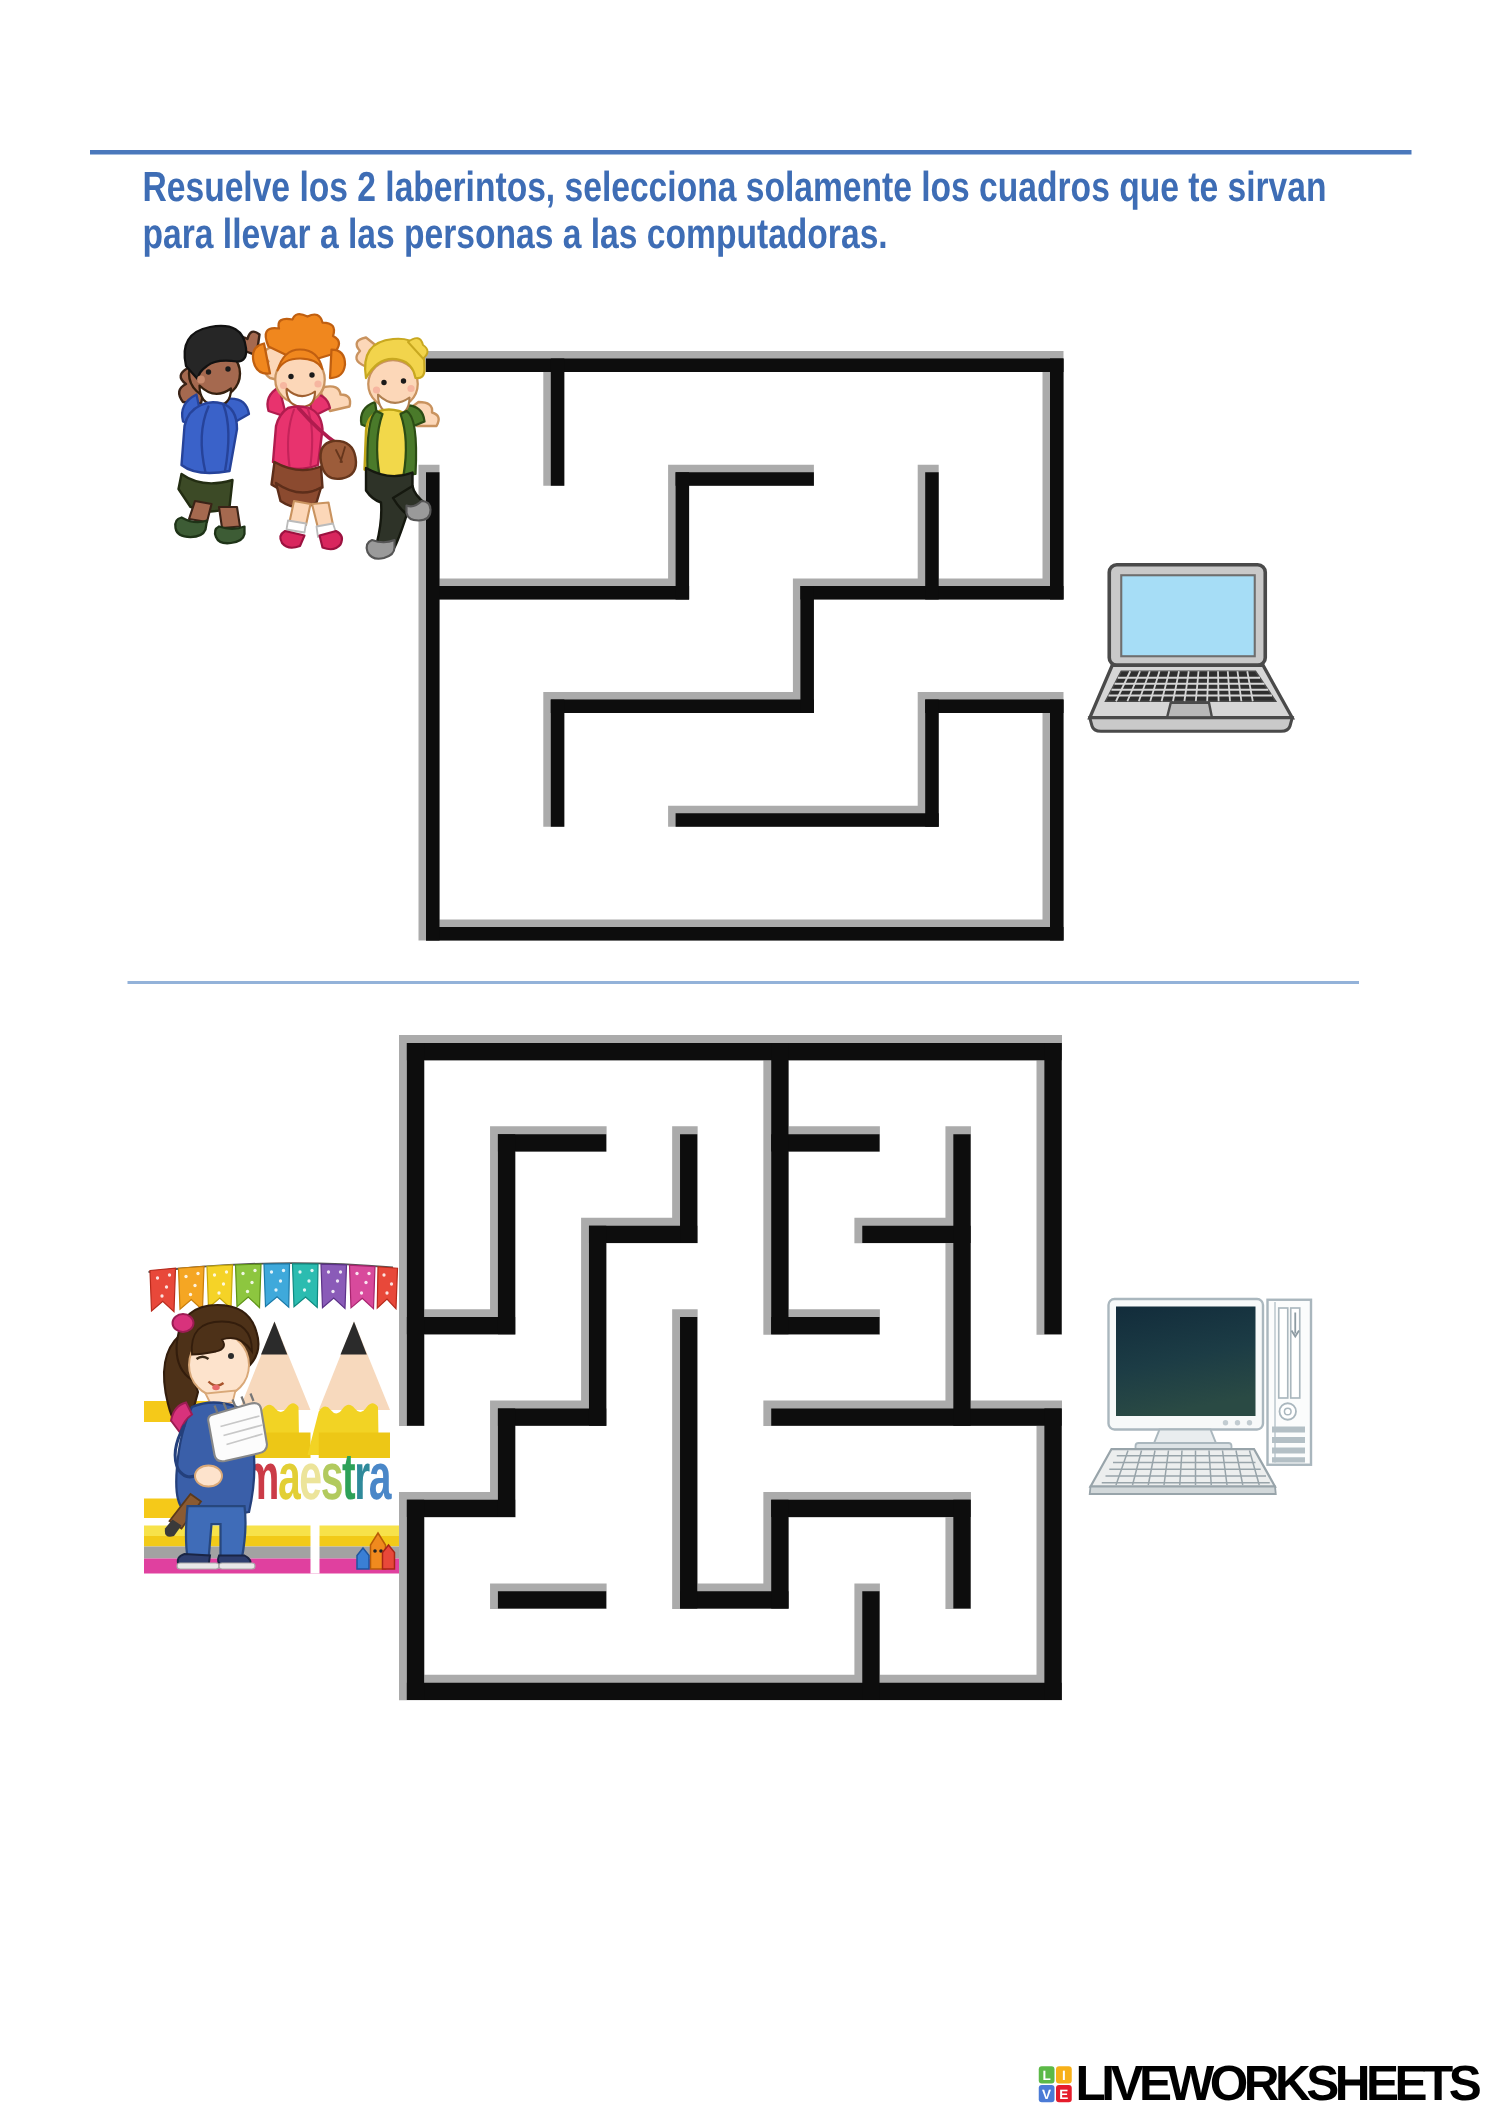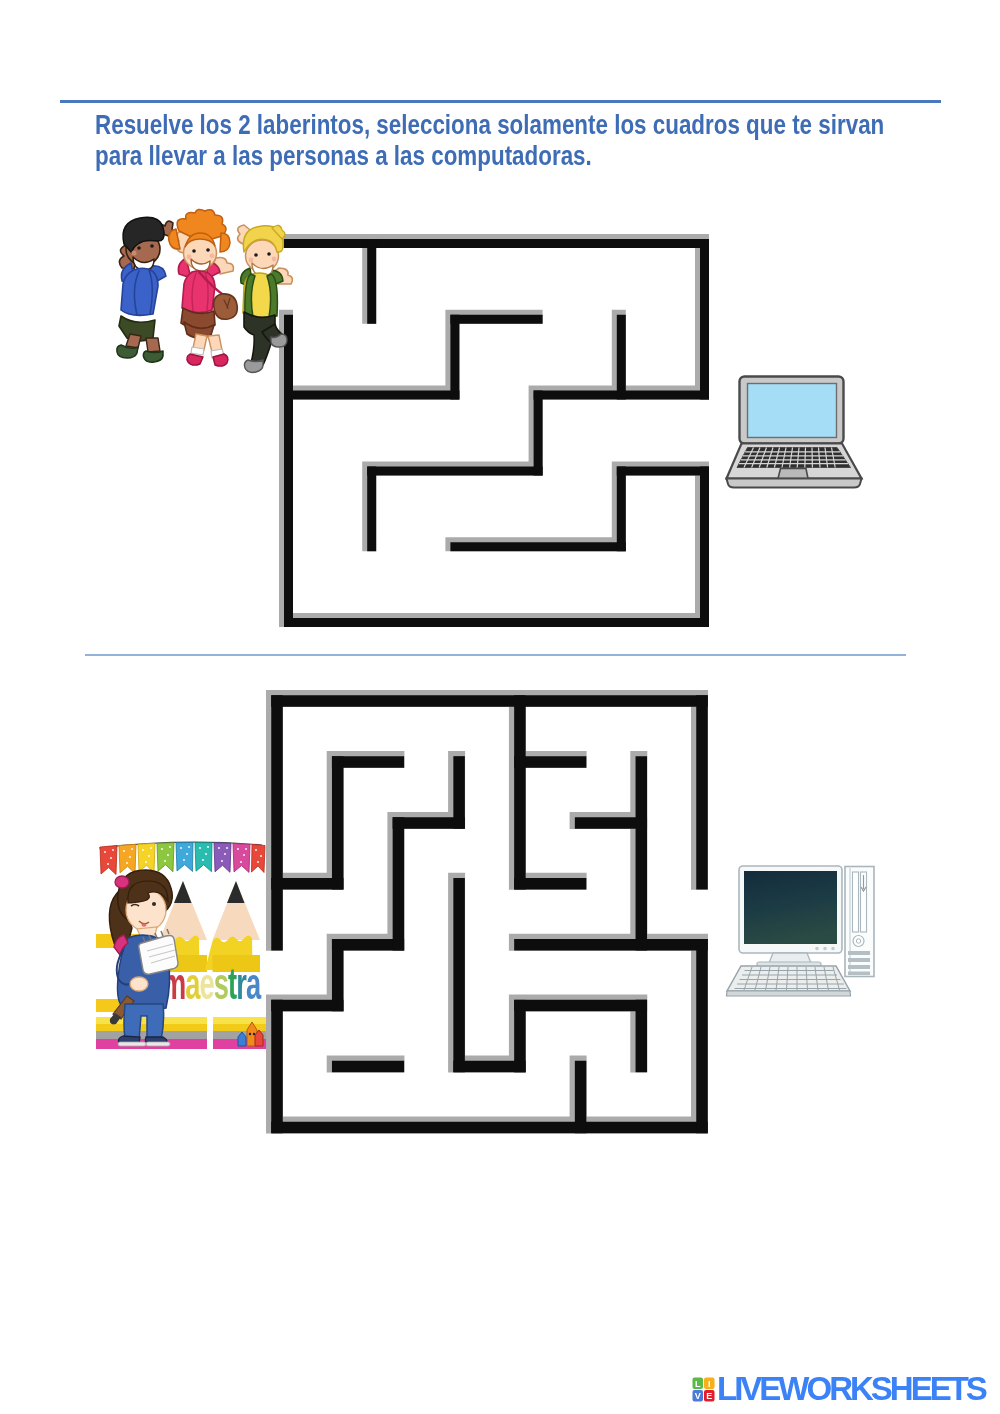--- a/index.html
+++ b/index.html
@@ -451,14 +451,14 @@
     <rect x="0.5" y="0.5" width="10.5" height="11.5" rx="2" fill="#5cb947"></rect>
     <rect x="12" y="0.5" width="10.5" height="11.5" rx="2" fill="#f7b019"></rect>
     <rect x="0.5" y="13" width="10.5" height="11.5" rx="2" fill="#4b7bd6"></rect>
     <rect x="12" y="13" width="10.5" height="11.5" rx="2" fill="#e51c2b"></rect>
     <text x="5.7" y="9.8" font-size="9" font-weight="bold" fill="#fff" text-anchor="middle" font-family="Liberation Sans">L</text>
     <text x="17.2" y="9.8" font-size="9" font-weight="bold" fill="#fff" text-anchor="middle" font-family="Liberation Sans">I</text>
     <text x="5.7" y="22.3" font-size="9" font-weight="bold" fill="#fff" text-anchor="middle" font-family="Liberation Sans">V</text>
     <text x="17.2" y="22.3" font-size="9" font-weight="bold" fill="#fff" text-anchor="middle" font-family="Liberation Sans">E</text>
   </svg>
 
-  <span style="float:left;font-size:33px;font-weight:bold;color:#3b82f6;letter-spacing:-3px;line-height:26px;margin-left:2px;">LIVEWORKSHEETS</span>
+  <span style="float:left;font-size:33px;font-weight:bold;color:#000000;letter-spacing:-3px;line-height:26px;margin-left:2px;">LIVEWORKSHEETS</span>
 </div>
 
 </body></html>

